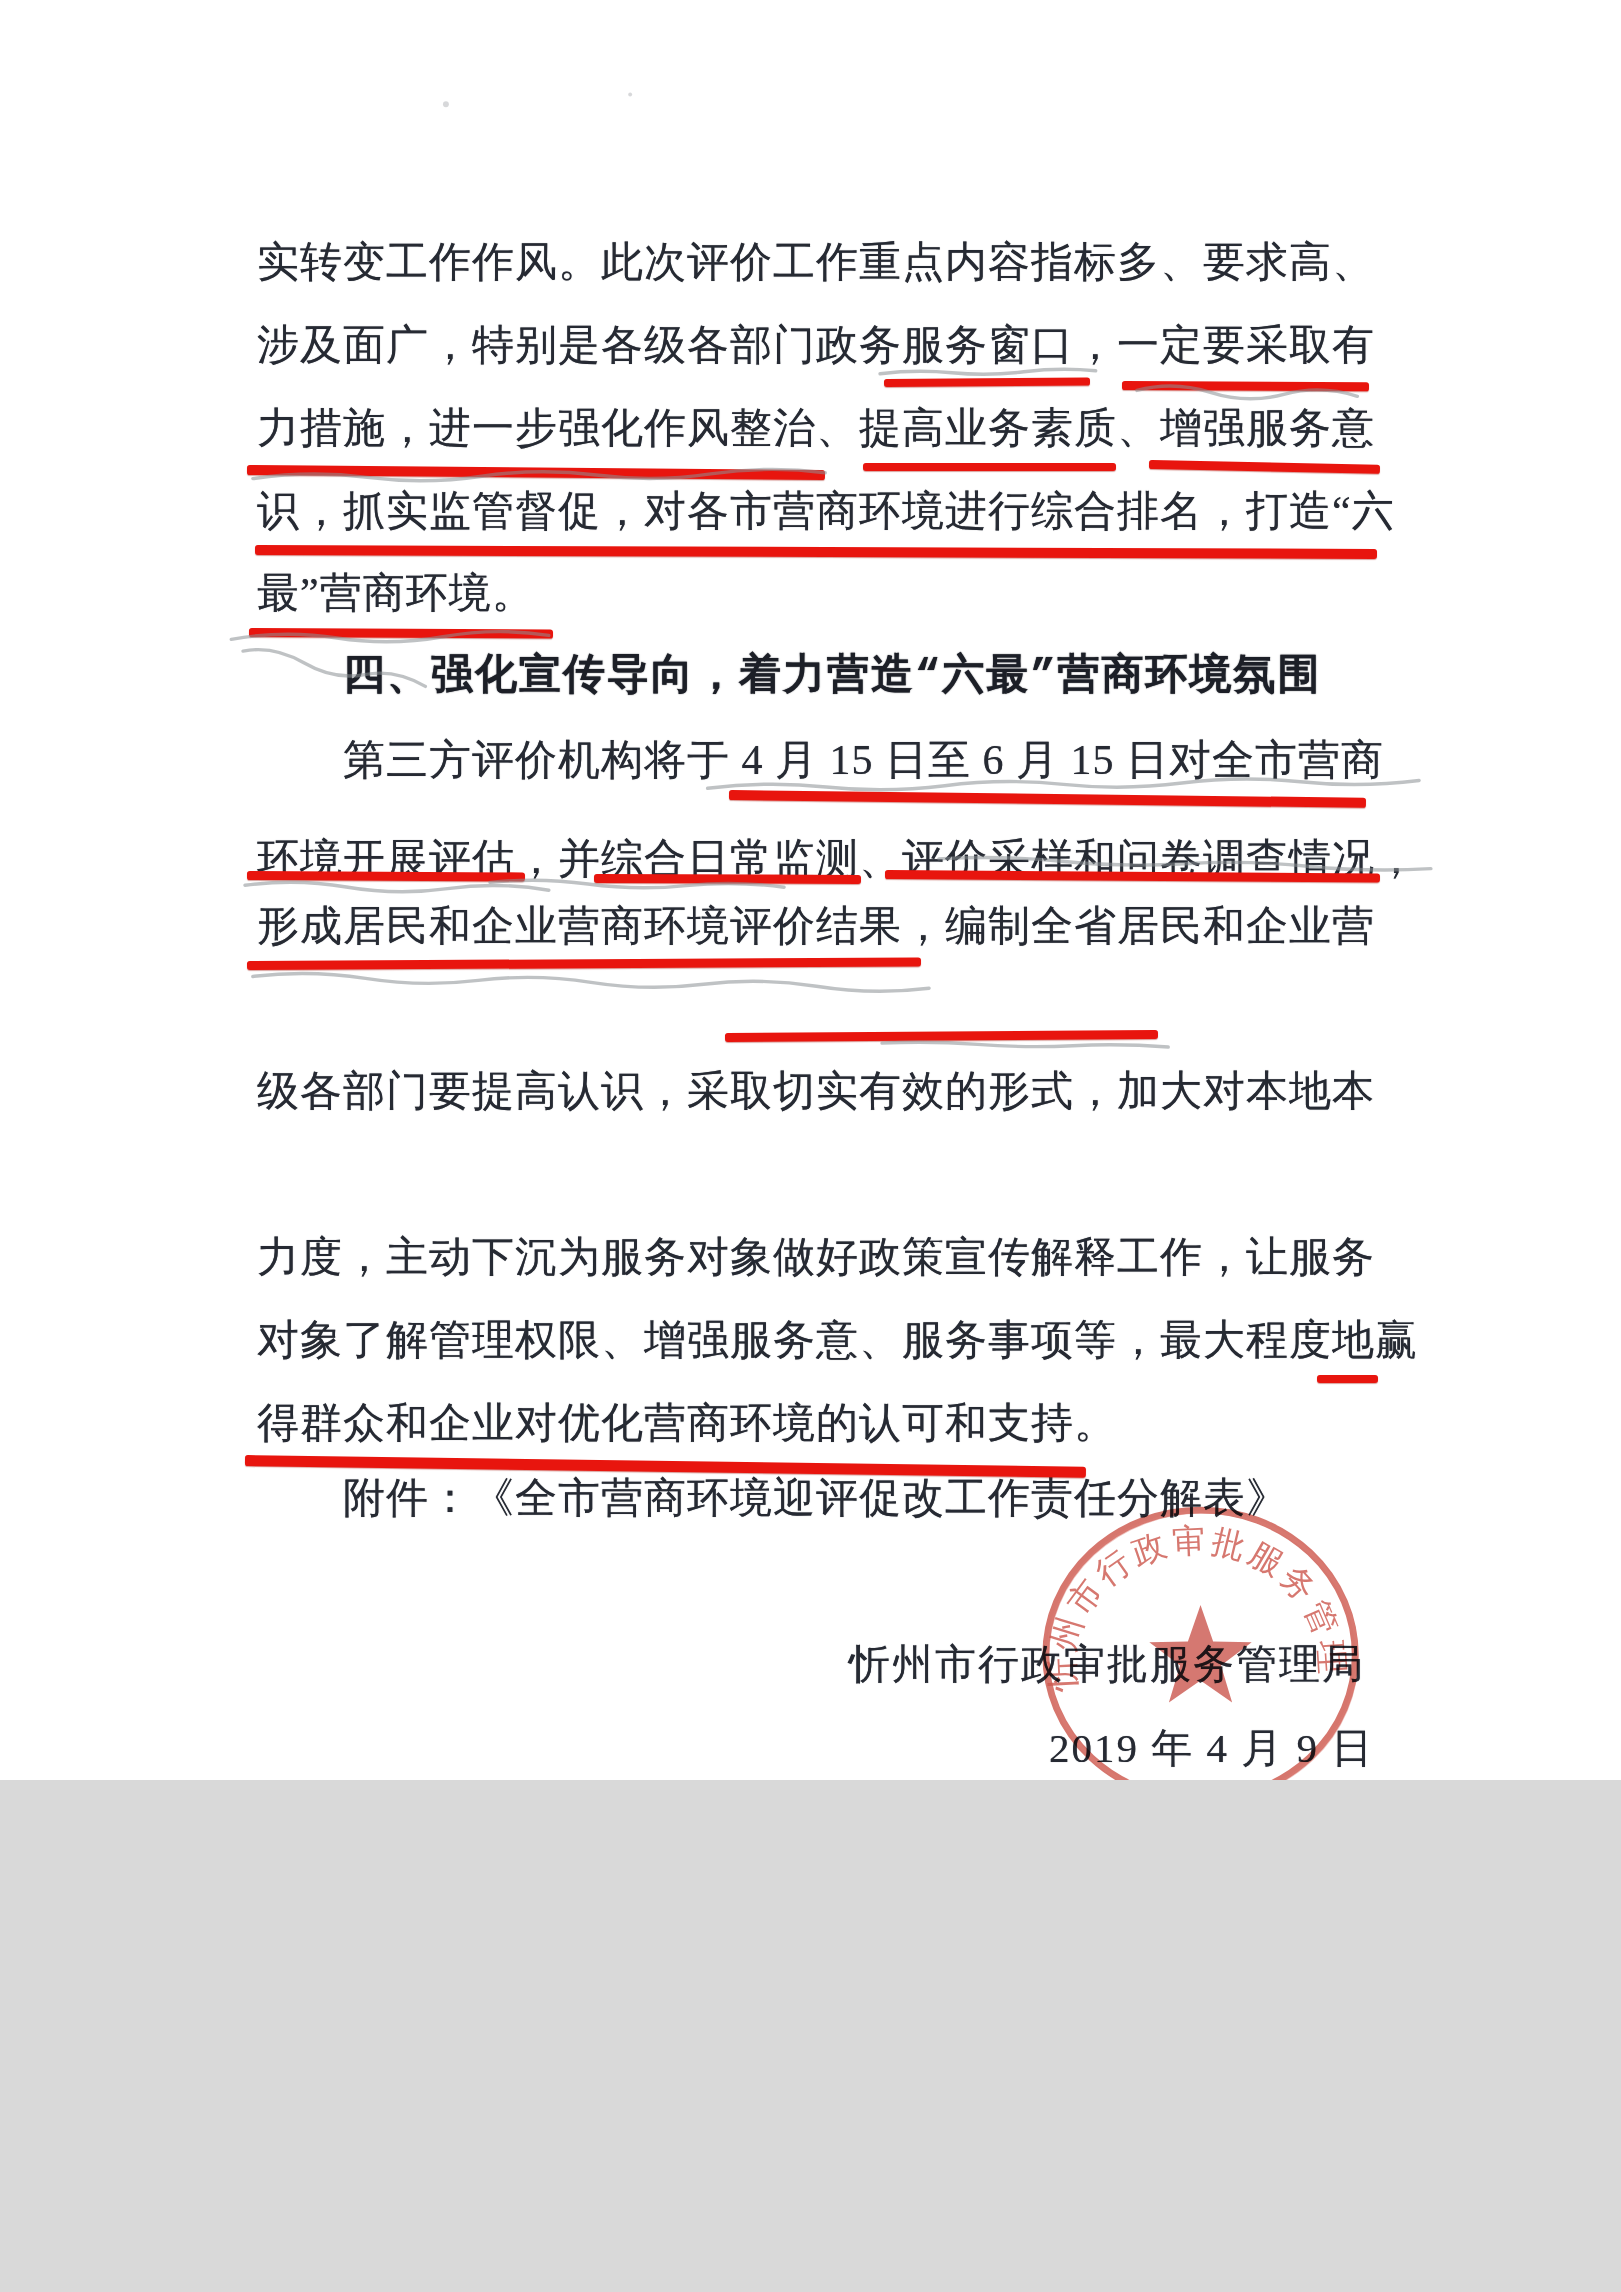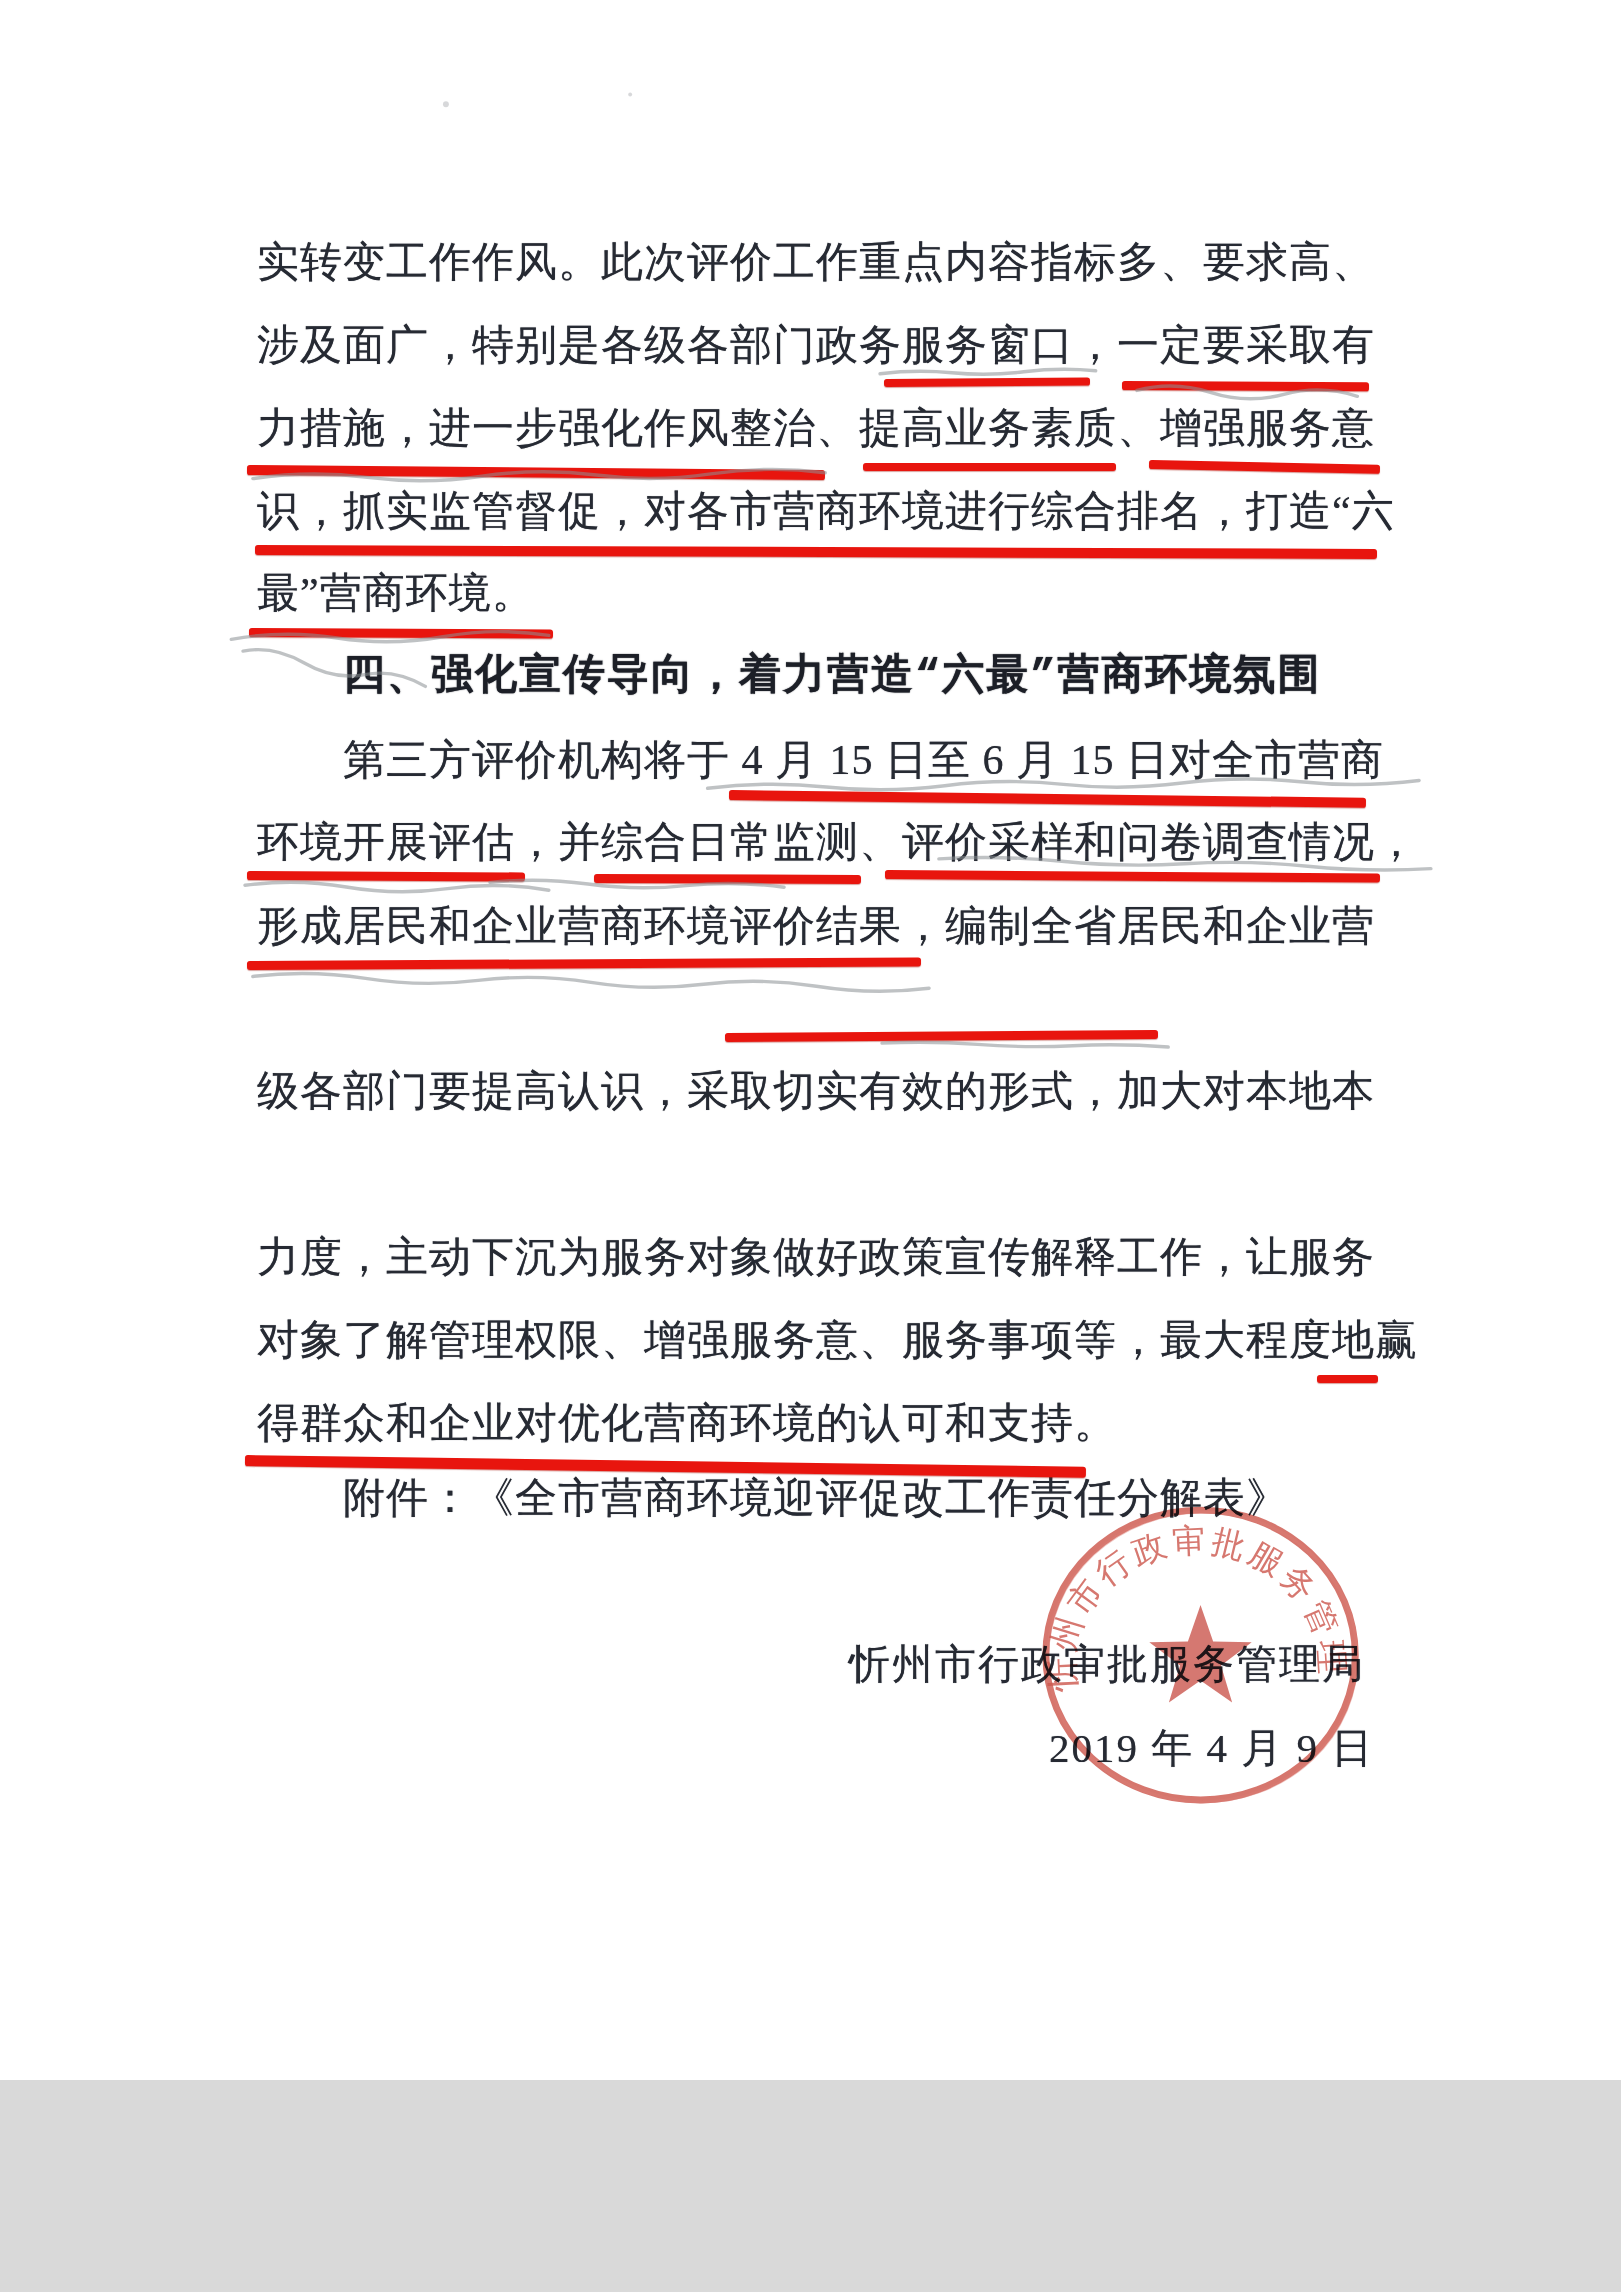--- a/index.html
+++ b/index.html
@@ -1,18 +1,18 @@
 <!DOCTYPE html>
 <html><head>
 <meta charset="utf-8">
 <style>
   html,body{margin:0;padding:0;background:#d9d9d9;}
   .page{
     position:relative;
-    width:1621px;height:2080px;
+    width:1621px;height:1780px;
     background:#ffffff;
     overflow:hidden;
     font-family:"Liberation Serif","DejaVu Serif",serif;
   }
   .textline{
     position:absolute;
     white-space:nowrap;
     font-size:42px;
     line-height:43px;
     letter-spacing:1px;
@@ -53,21 +53,21 @@
 
 <div class="page">
 
   <div class="textline" style="left:257px;top:241px">实转变工作作风。此次评价工作重点内容指标多、要求高、</div>
   <div class="textline" style="left:257px;top:324px">涉及面广，特别是各级各部门政务服务窗口，一定要采取有</div>
   <div class="textline" style="left:257px;top:407px">力措施，进一步强化作风整治、提高业务素质、增强服务意</div>
   <div class="textline" style="left:257px;top:490px">识，抓实监管督促，对各市营商环境进行综合排名，打造“六</div>
   <div class="textline" style="left:257px;top:572px">最”营商环境。</div>
   <div class="textline heading" style="left:343px;top:656px">四、强化宣传导向，着力营造“六最”营商环境氛围</div>
   <div class="textline" style="left:343px;top:739px">第三方评价机构将于 4 月 15 日至 6 月 15 日对全市营商</div>
-  <div class="textline" style="left:257px;top:821px">环境开展评估，并综合日常监测、评价采样和问卷调查情况，</div>
+  <div class="textline" style="left:257px;top:838px">环境开展评估，并综合日常监测、评价采样和问卷调查情况，</div>
   <div class="textline" style="left:257px;top:905px">形成居民和企业营商环境评价结果，编制全省居民和企业营</div>
   <div class="textline" style="left:257px;top:1070px">级各部门要提高认识，采取切实有效的形式，加大对本地本</div>
   <div class="textline" style="left:257px;top:1236px">力度，主动下沉为服务对象做好政策宣传解释工作，让服务</div>
   <div class="textline" style="left:257px;top:1319px">对象了解管理权限、增强服务意、服务事项等，最大程度地赢</div>
   <div class="textline" style="left:257px;top:1402px">得群众和企业对优化营商环境的认可和支持。</div>
   <div class="textline" style="left:343px;top:1477px">附件：《全市营商环境迎评促改工作责任分解表》</div>
 
   <div class="sig" style="left:849px;top:1643px">忻州市行政审批服务管理局</div>
   <div class="sig" style="left:1049px;top:1727px">2019 年 4 月 9 日</div>
 

